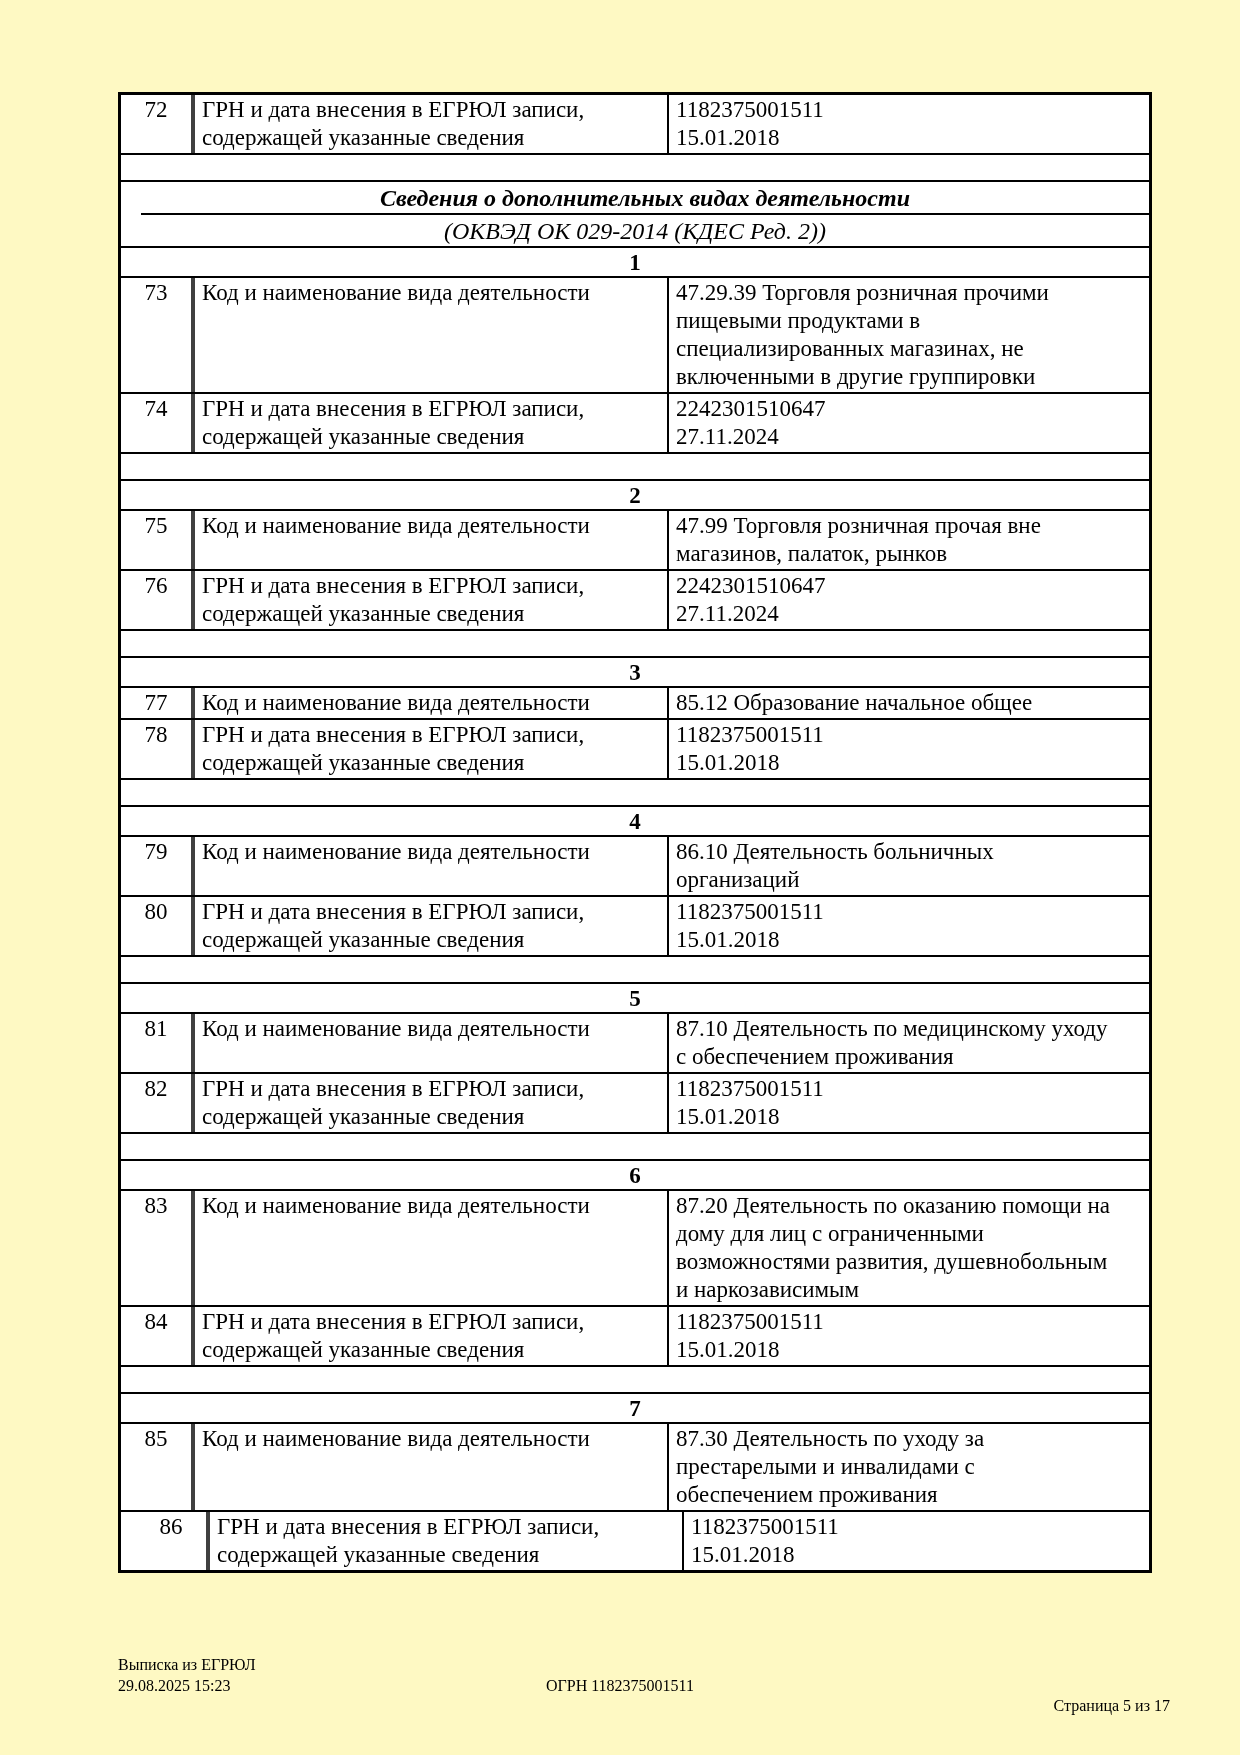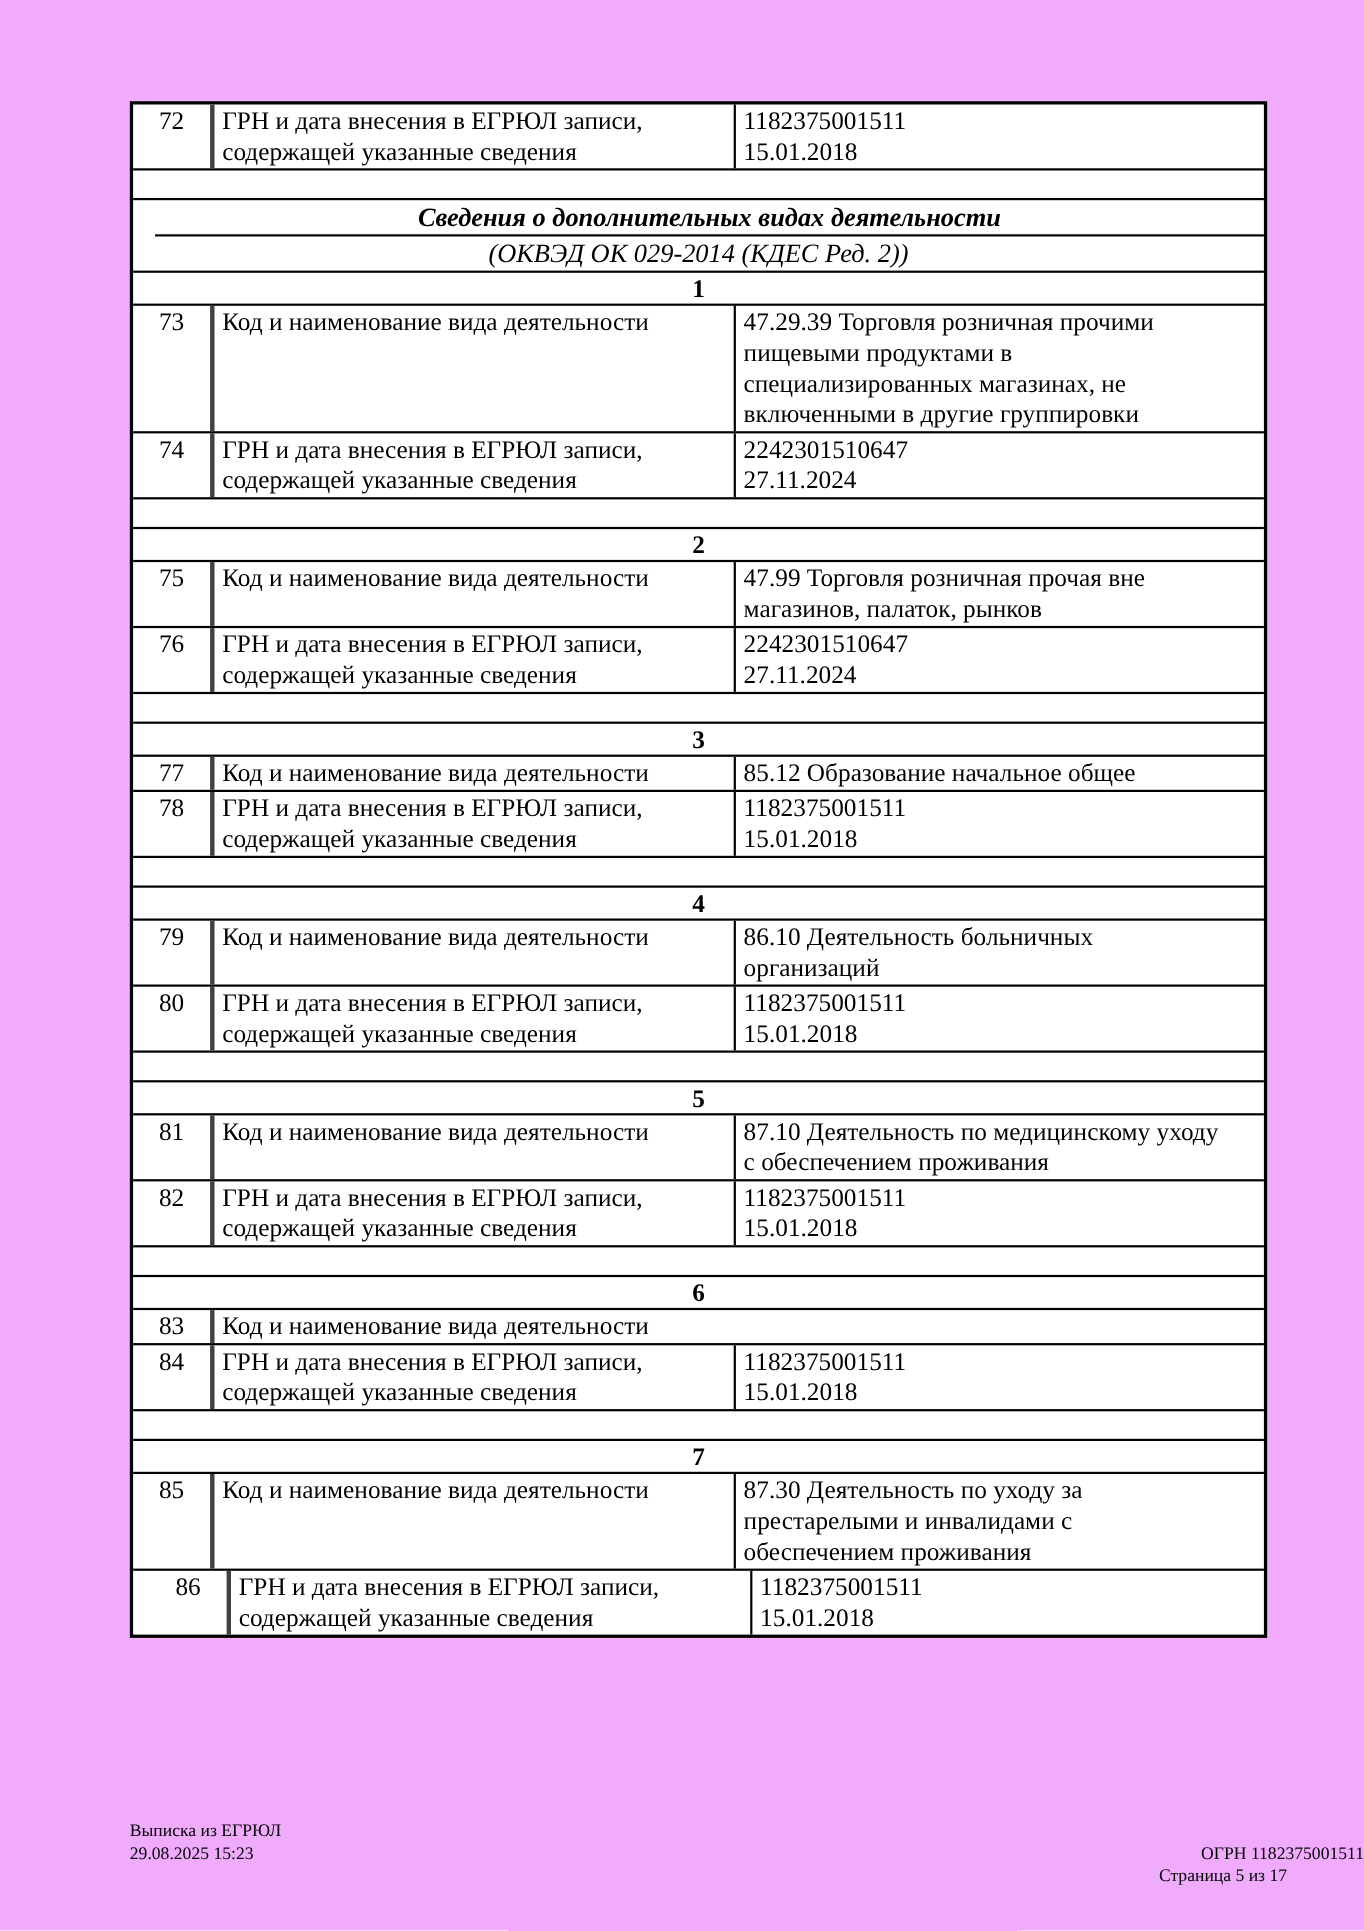--- a/index.html
+++ b/index.html
@@ -1,20 +1,20 @@
 <!DOCTYPE html>
 <html><head>
 <meta charset="utf-8">
 <style>
   html, body { margin:0; padding:0; }
   .page {
     position: relative;
     width: 1240px;
     height: 1755px;
-    background: #f0abfc;
+    background: #fef9c3;
     color: #000000;
     font-family: "Liberation Serif", "DejaVu Serif", serif;
     overflow: hidden;
   }
   .doc-table {
     position: absolute;
     left: 118px;
     top: 92px;
     width: 1034px;
     border: 3px solid #000;
@@ -66,21 +66,21 @@
   }
   .footer {
     position: absolute;
     left: 0;
     top: 1654px;
     width: 100%;
     font-size: 16px;
     line-height: 21px;
   }
   .footer-left   { position: absolute; left: 118px; top: 0; }
-  .footer-center { position: absolute; left: 0; top: 21px; width: 100%; text-align: right; }
+  .footer-center { position: absolute; left: 0; top: 21px; width: 100%; text-align: center; }
   .footer-right  { position: absolute; right: 70px; top: 21px; margin-top: 20px; }
 </style>
 </head>
 <body>
 
 <div class="page">
 
   <div class="doc-table">
 
     <div class="tr">
@@ -168,20 +168,24 @@
       <div class="td c-label">ГРН и дата внесения в ЕГРЮЛ записи, содержащей указанные сведения</div>
       <div class="td c-value">1182375001511
 15.01.2018</div>
     </div>
     <div class="row-full spacer"></div>
 
     <div class="row-full block-num">6</div>
     <div class="tr">
       <div class="td c-num">83</div>
       <div class="td c-label">Код и наименование вида деятельности</div>
+      <div class="td c-value">87.20 Деятельность по оказанию помощи на
+дому для лиц с ограниченными
+возможностями развития, душевнобольным
+и наркозависимым</div>
     </div>
     <div class="tr">
       <div class="td c-num">84</div>
       <div class="td c-label">ГРН и дата внесения в ЕГРЮЛ записи, содержащей указанные сведения</div>
       <div class="td c-value">1182375001511
 15.01.2018</div>
     </div>
     <div class="row-full spacer"></div>
 
     <div class="row-full block-num">7</div>

